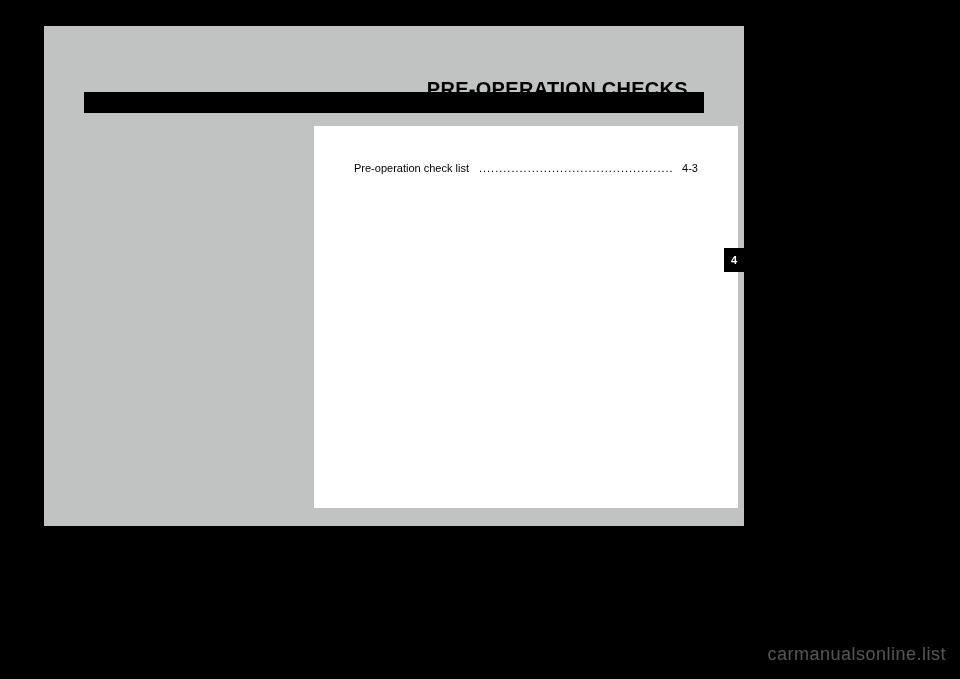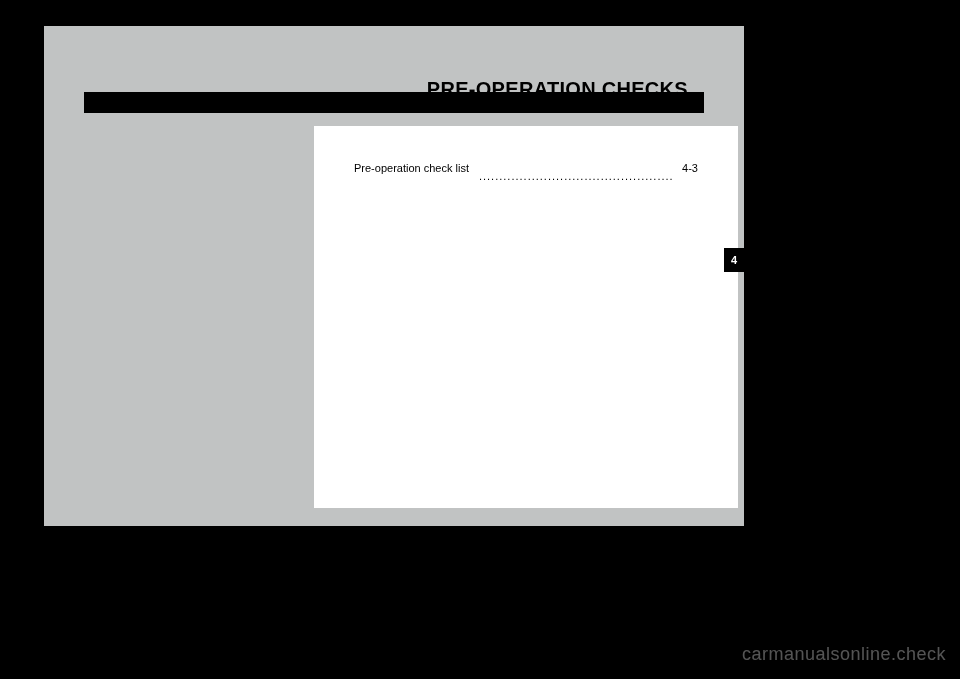--- a/index.html
+++ b/index.html
@@ -56,21 +56,21 @@
       position: absolute;
       left: 270px;
       top: 100px;
       width: 424px;
       height: 382px;
       background: #fff;
       padding: 20px 24px;
     }
     .toc-row {
       display: flex;
-      align-items: flex-end;
+      align-items: center;
       font-size: 11px;
       color: #000;
       white-space: nowrap;
     }
     .toc-label {
       flex: 0 0 auto;
     }
     .toc-dots {
       flex: 1 1 auto;
       overflow: hidden;
@@ -124,13 +124,13 @@
       <span class="toc-page">4-3</span>
     </div>
   </div>
 
   <div class="thumb-tab">
     <span>4</span>
   </div>
 
 </div>
 
-<div class="watermark">carmanualsonline.check</div>
+<div class="watermark">carmanualsonline.list</div>
 
 </body></html>

